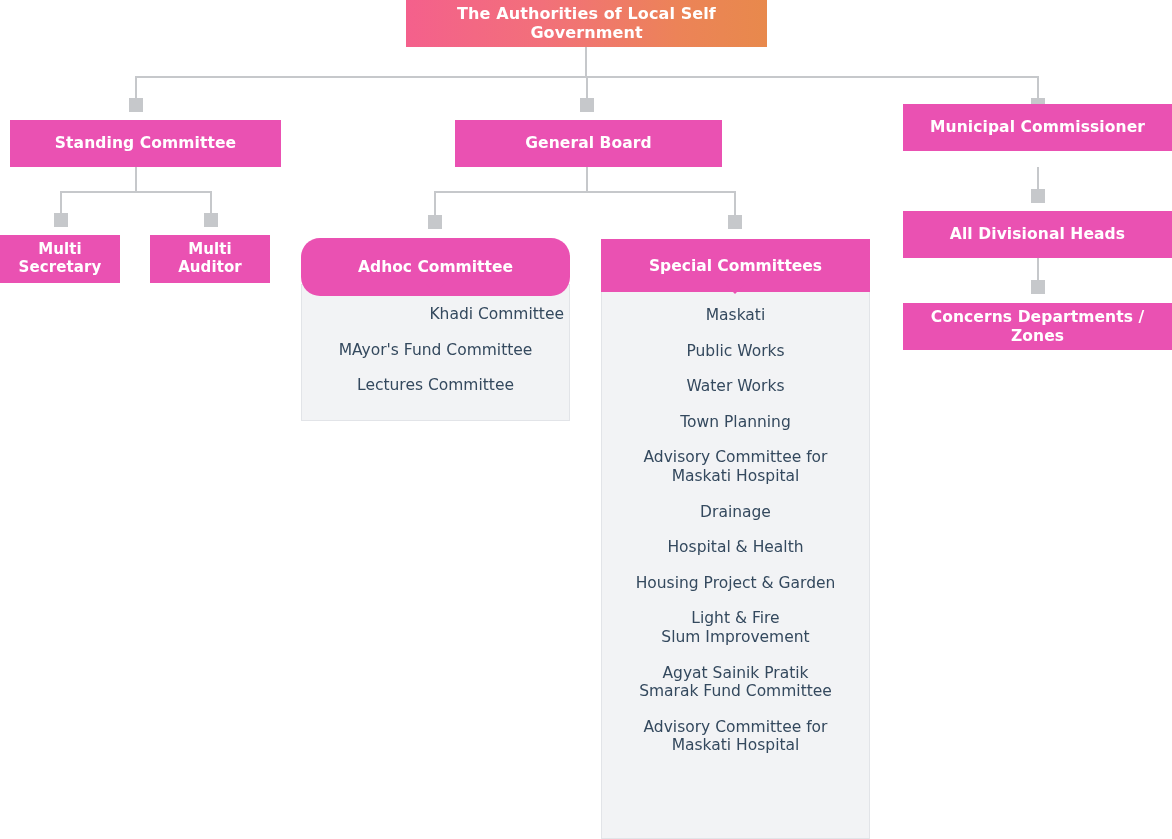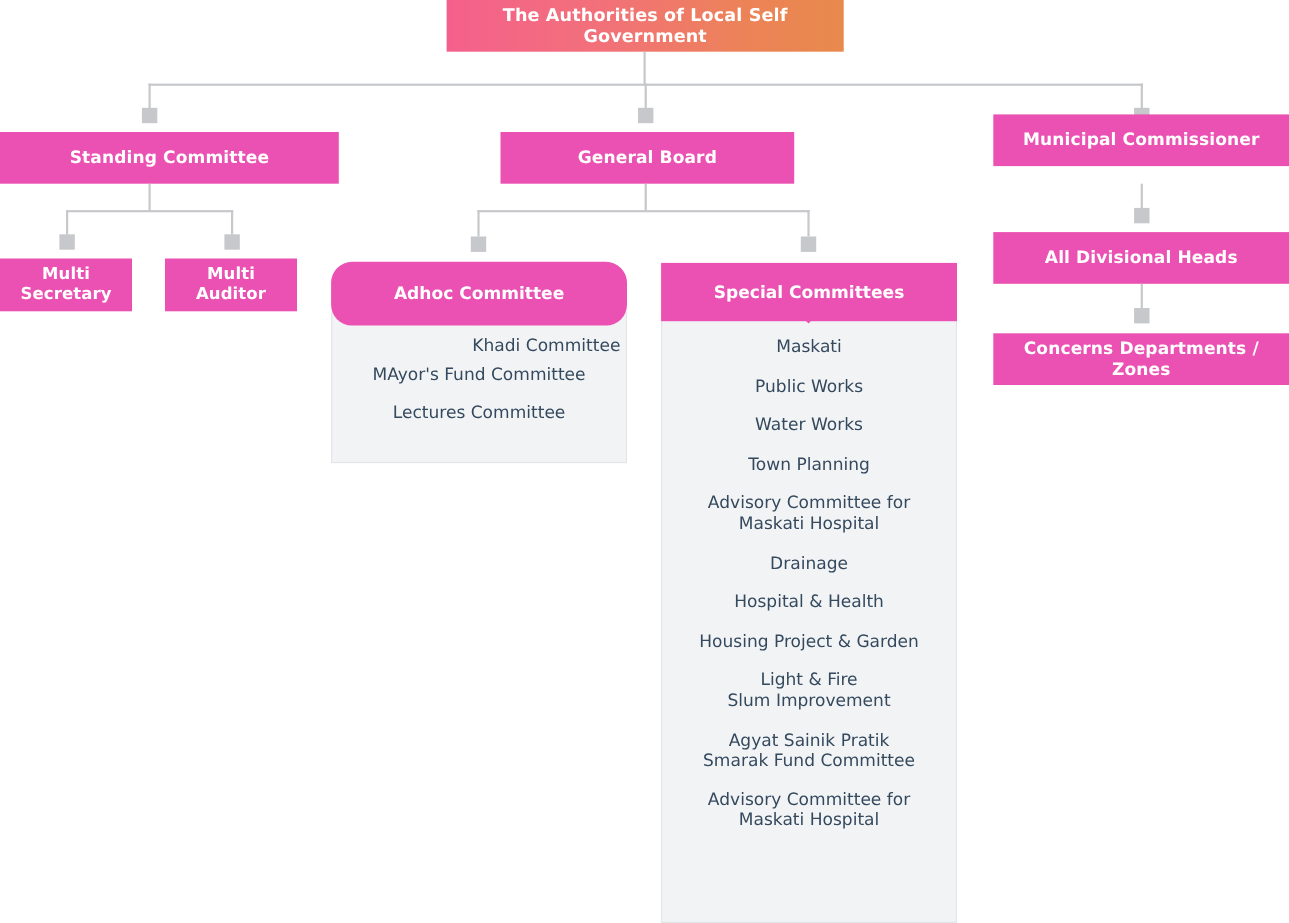--- a/index.html
+++ b/index.html
@@ -107,21 +107,21 @@
 
   <div class="ln" style="left:135px; top:76px; width:904px; height:2px;"></div>
 
   <div class="ln" style="left:135px; top:76px; width:2px; height:24px;"></div>
   <div class="ln" style="left:586px; top:76px; width:2px; height:24px;"></div>
   <div class="ln" style="left:1037px; top:76px; width:2px; height:24px;"></div>
   <div class="sq" style="left:129px; top:98px;"></div>
   <div class="sq" style="left:580px; top:98px;"></div>
   <div class="sq" style="left:1031px; top:98px;"></div>
 
-  <div class="node lvl2" style="left:0px; top:120px; width:308px; height:47px;">Standing Committee</div>
+  <div class="node lvl2" style="left:10px; top:120px; width:271px; height:47px;">Standing Committee</div>
 
   <div class="node lvl2" style="left:455px; top:120px; width:267px; height:47px;">General Board</div>
 
   <div class="node right" style="left:903px; top:104px; width:269px; height:47px;">Municipal Commissioner</div>
 
   <div class="ln" style="left:135px; top:167px; width:2px; height:25px;"></div>
   <div class="ln" style="left:60px; top:191px; width:152px; height:2px;"></div>
   <div class="ln" style="left:60px; top:191px; width:2px; height:22px;"></div>
   <div class="ln" style="left:210px; top:191px; width:2px; height:22px;"></div>
   <div class="sq" style="left:54px; top:213px;"></div>
@@ -142,21 +142,21 @@
   <div class="ln" style="left:434px; top:191px; width:2px; height:24px;"></div>
   <div class="ln" style="left:734px; top:191px; width:2px; height:24px;"></div>
   <div class="sq" style="left:428px; top:215px;"></div>
   <div class="sq" style="left:728px; top:215px;"></div>
 
   <div class="panel" style="left:301px; top:284px; width:269px; height:137px;"></div>
   <div class="panel-head" style="left:301px; top:238px; width:269px; height:58px;border-radius:19px;">Adhoc Committee</div>
   <div class="panel-notch" style="left:426px; top:284px;"></div>
   <div class="panel-body" id="adhoc-body" style="left:301px; top:305px; width:269px;">
       <div class="item" style="margin-top: 0px; text-align: right;">Khadi Committee</div>
-      <div class="item" style="margin-top: 7px;">MAyor's Fund Committee</div>
+      <div class="item" style="margin-top: 17px;">MAyor's Fund Committee</div>
       <div class="item" style="margin-top: 17px;">Lectures Committee</div>
     </div>
 
   <div class="panel" style="left:601px; top:285px; width:269px; height:554px;"></div>
   <div class="panel-head" style="left:601px; top:239px; width:269px; height:53px;">Special Committees</div>
   <div class="panel-notch" style="left:726px; top:285px;"></div>
   <div class="panel-body" id="special-body" style="left:601px; top:306px; width:269px;">
       <div class="item" style="margin-top: 0px;">Maskati</div>
       <div class="item" style="margin-top: 17px;">Public Works</div>
       <div class="item" style="margin-top: 17px;">Water Works</div>

